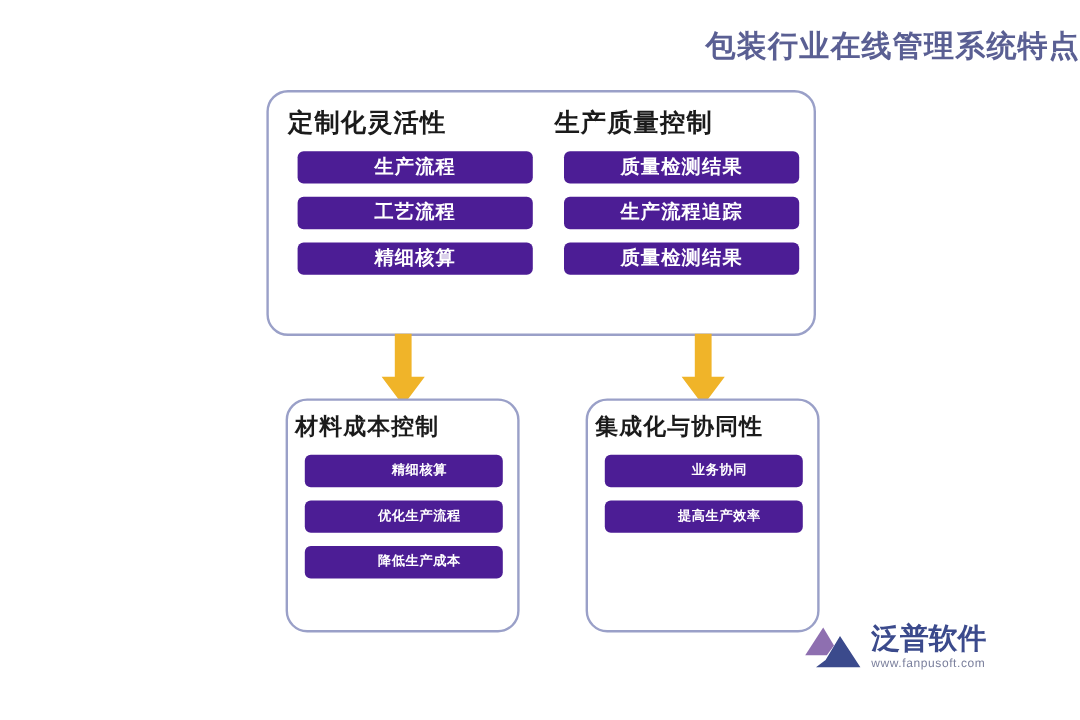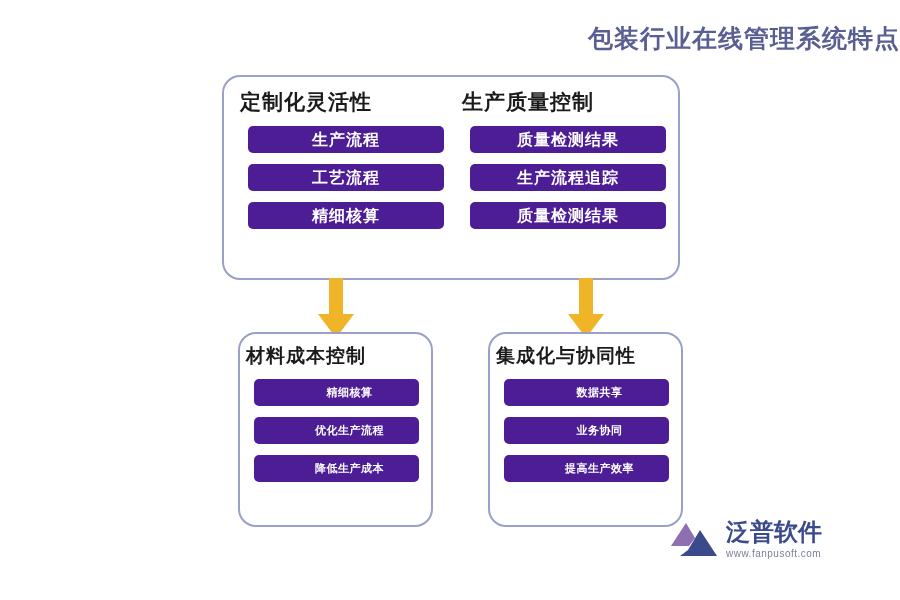--- a/index.html
+++ b/index.html
@@ -206,21 +206,20 @@
 <div class="col col-c">
   <div class="col-heading small">材料成本控制</div>
   <div class="chip narrow">精细核算</div>
   <div class="chip narrow">优化生产流程</div>
   <div class="chip narrow">降低生产成本</div>
 </div>
 
 <div class="card card-br"></div>
 <div class="col col-d">
   <div class="col-heading small">集成化与协同性</div>
-  <div class="chip narrow">数据共享</div>
   <div class="chip narrow">业务协同</div>
   <div class="chip narrow">提高生产效率</div>
 </div>
 
 <div class="brand">
   <svg class="brand-mark" viewBox="0 0 52 46">
     <path d="M3 28 L18 5 L27 20 L21 28 Z" fill="#8e6fb0"></path>
     <path d="M20 32 L32 12 L49 38 L12 38 Z" fill="#3b4a8c"></path>
   </svg>
   <div class="brand-name">泛普软件</div>

